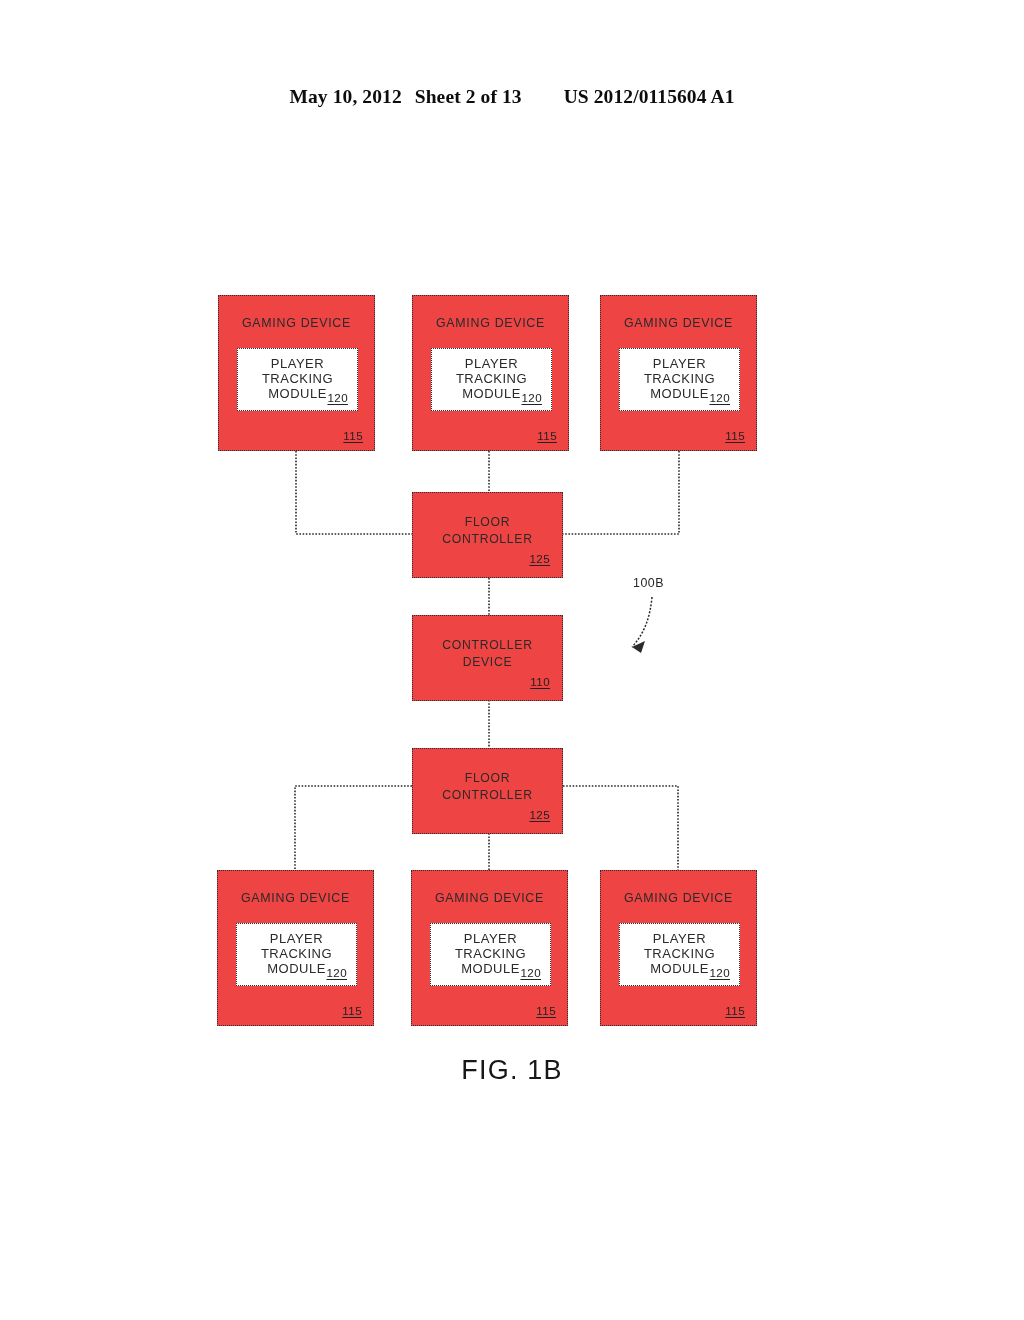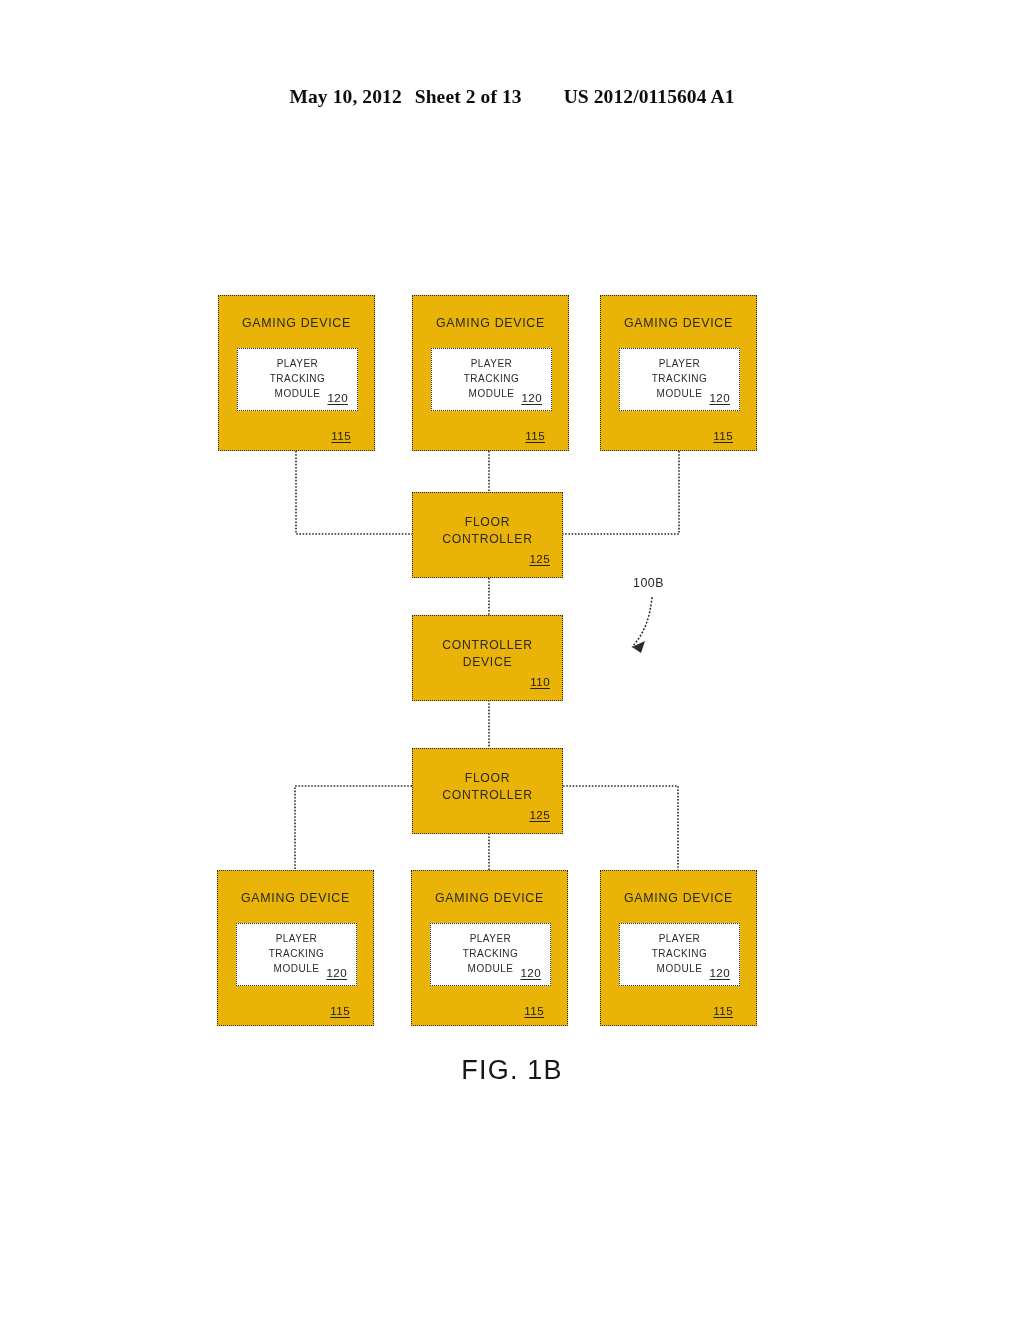--- a/index.html
+++ b/index.html
@@ -57,21 +57,21 @@
     width: 1024px;
     height: 1320px;
     pointer-events: none;
   }
 
   
   .node {
     position: absolute;
     box-sizing: border-box;
     border: 1.6px dotted #2b2b2b;
-    background: #eab308;
+    background: #ef4444;
   }
 
   .gaming-device {
     width: 157px;
     height: 156px;
   }
   .gd-title {
     position: absolute;
     top: 20px;
     left: 0;
@@ -91,21 +91,21 @@
     box-sizing: border-box;
     border: 1.5px dotted #2b2b2b;
     background: #ffffff;
   }
   .ptm-text {
     position: absolute;
     left: 0;
     top: 7px;
     width: 100%;
     text-align: center;
-    font-size: 10px;
+    font-size: 13px;
     line-height: 15px;
     letter-spacing: 0.5px;
     color: #2a2a2a;
   }
   .ptm-text .ln {
     display: block;
   }
   .ref {
     position: absolute;
     font-size: 11.6px;
@@ -113,21 +113,21 @@
     color: #222;
     text-decoration: underline;
     text-underline-offset: 2px;
     margin-top: 29px;
   }
   .ref-120 {
     right: 9px;
     bottom: 6px;
   }
   .ref-115 {
-    right: 23px;
+    right: 11px;
     bottom: 8px;
   }
 
   .ctrl {
     width: 151px;
     height: 86px;
   }
   .ctrl-text {
     position: absolute;
     left: 0;

